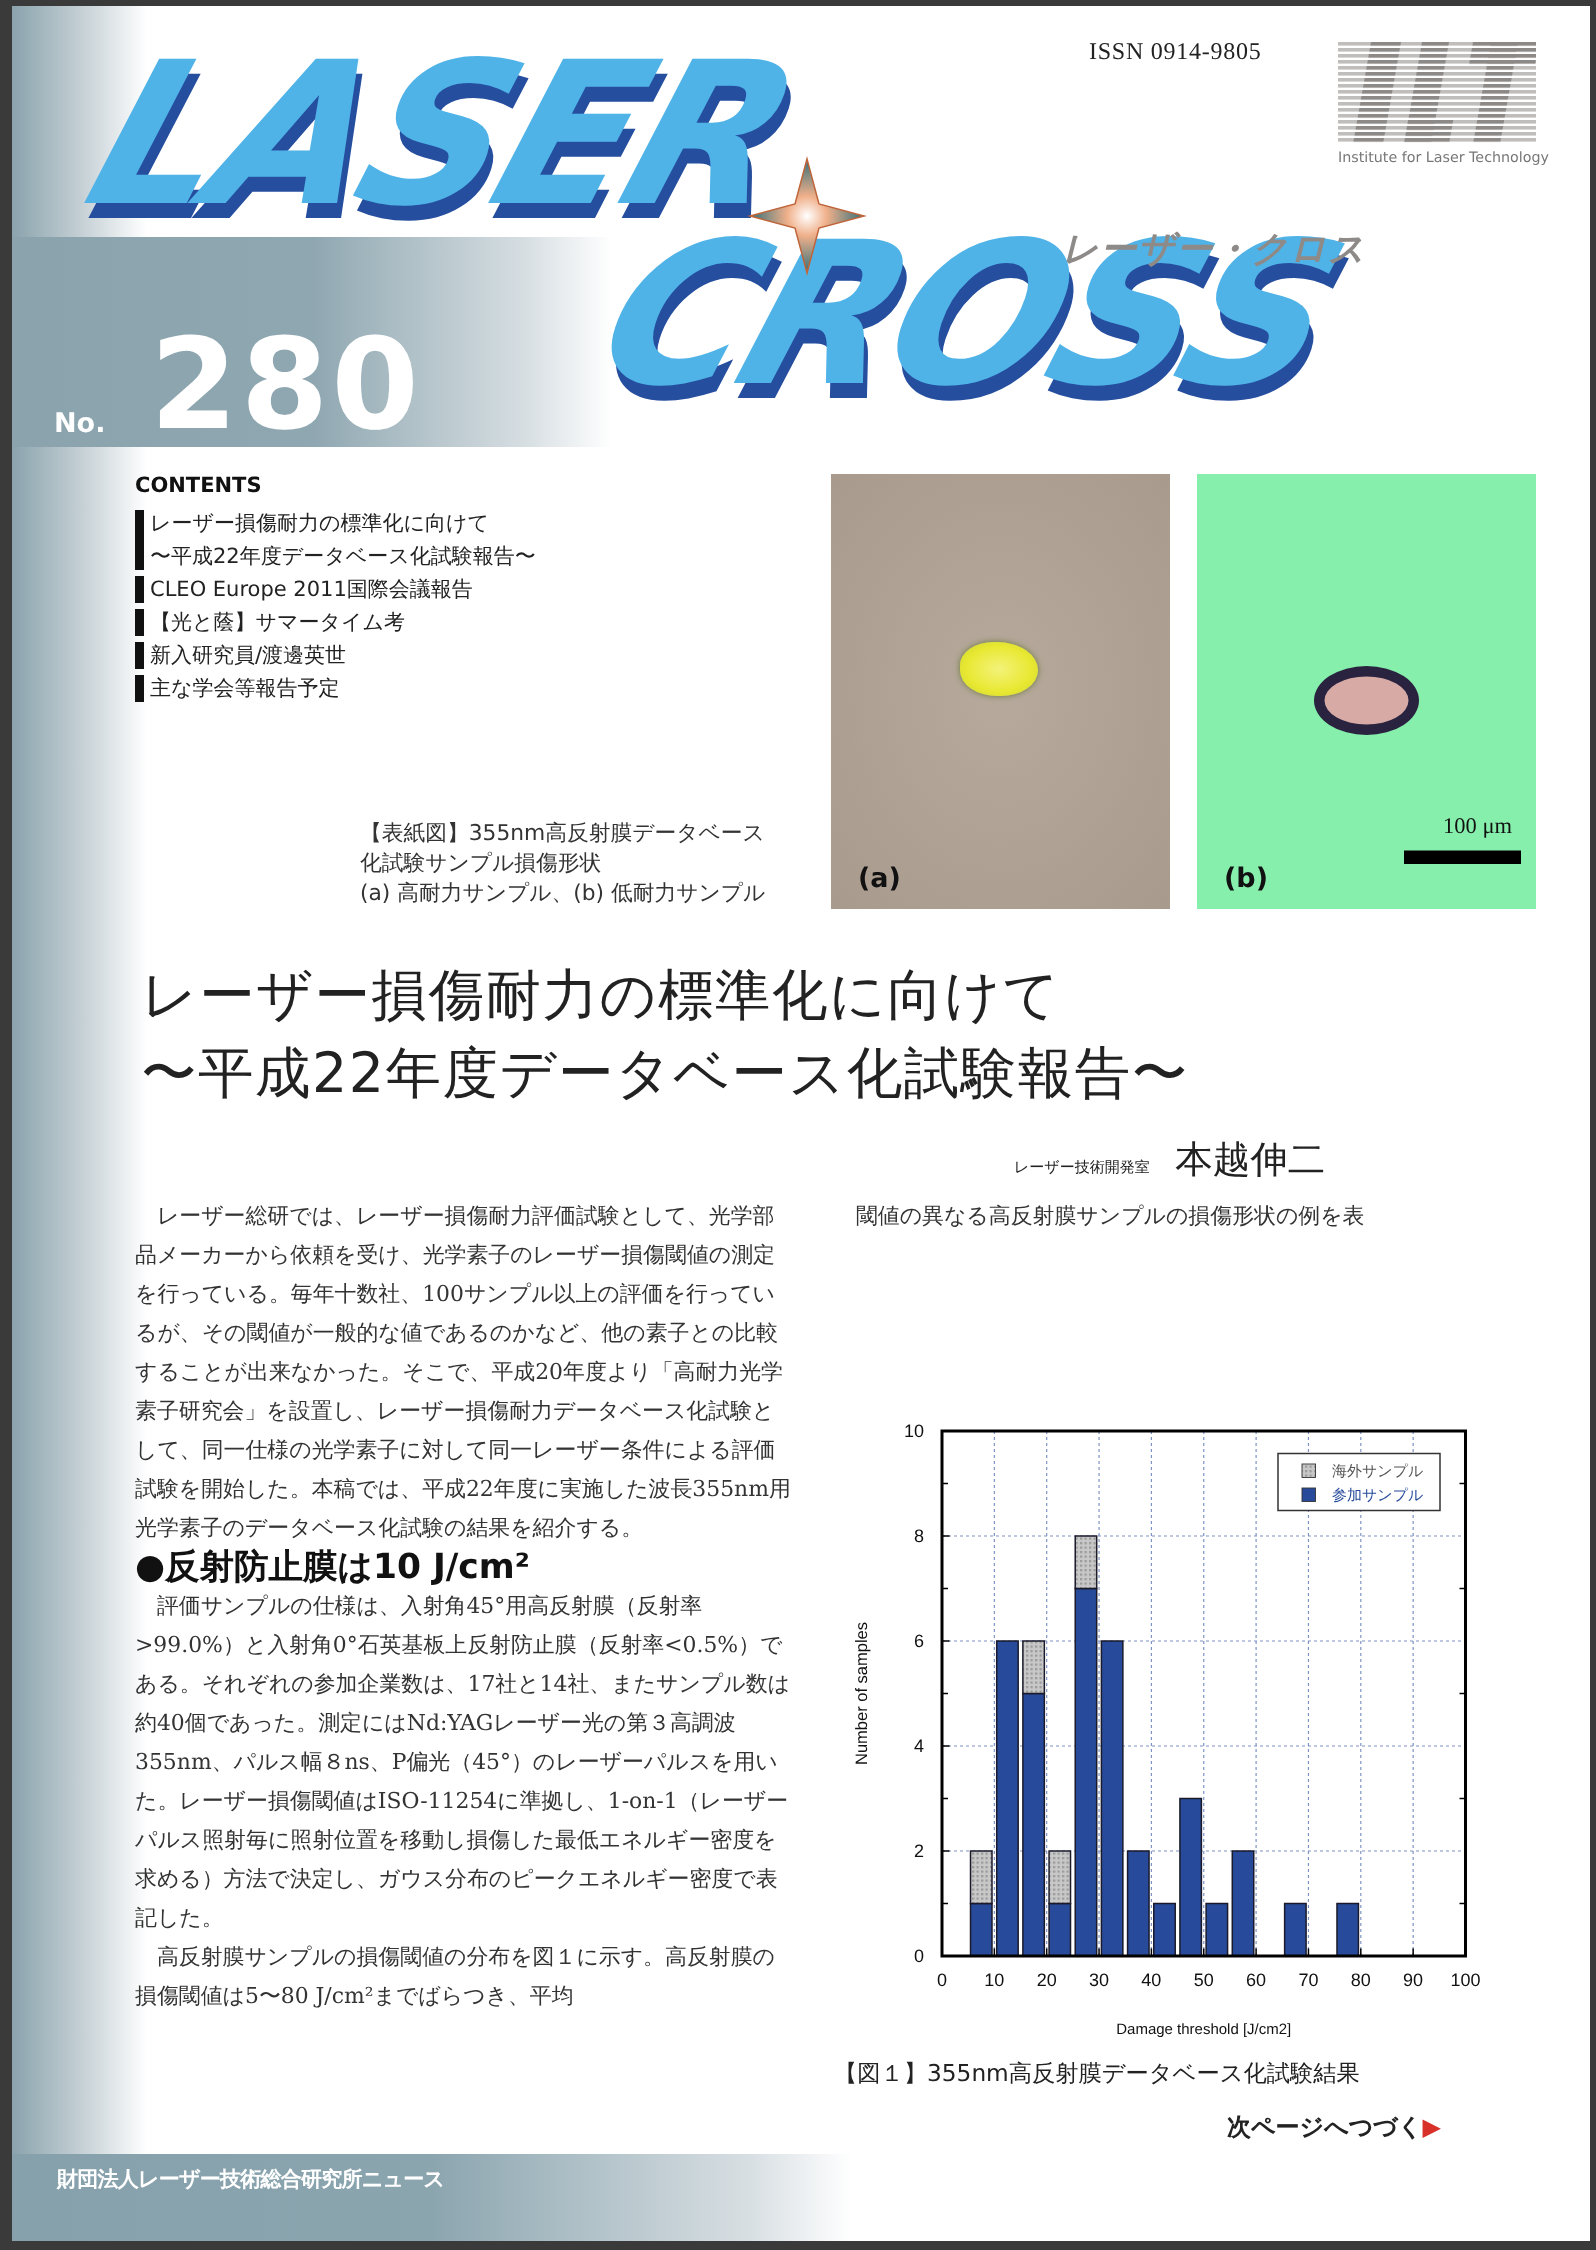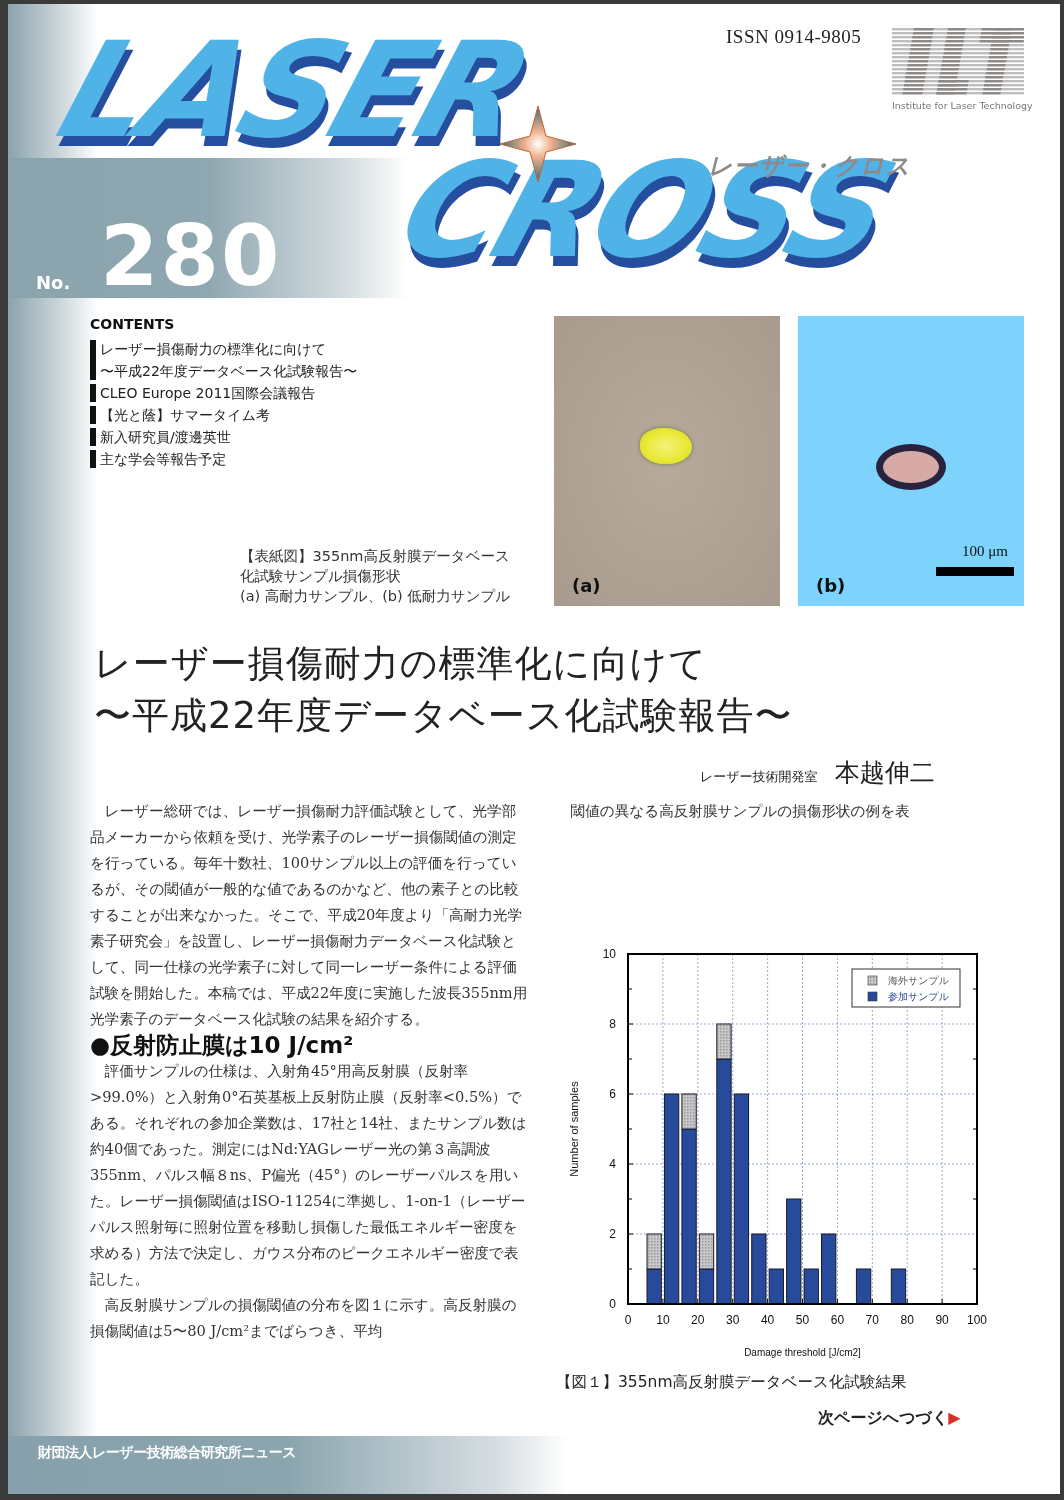--- a/index.html
+++ b/index.html
@@ -18,54 +18,54 @@
   
   .logo-word { position: absolute; font-family: "DejaVu Sans", sans-serif; font-weight: bold;
     font-style: italic; color: #4fb3e8; letter-spacing: -4px; line-height: 1;
     text-shadow: 6px 10px 0 #254e9e; transform: skewX(-18deg); }
   .logo-laser { left: 60px; top: 20px; font-size: 132px; }
   .logo-cross { left: 400px; top: 140px; font-size: 132px; }
   .logo-star { position: absolute; left: 490px; top: 100px; width: 80px; height: 80px; }
   .logo-kana { position: absolute; left: 700px; top: 126px; color: #8e8a88; font-style: italic;
     font-size: 24px; font-weight: bold; letter-spacing: 1px; margin-top: 20px; }
   .issn { position: absolute; left: 718px; top: 22px; font-family: "Liberation Serif", serif;
-    font-size: 19px; color: #222; letter-spacing: 0.5px; }
+    font-size: 16px; color: #222; letter-spacing: 0.5px; }
   .ilt-logo { position: absolute; left: 884px; top: 24px; width: 132px; height: 68px; }
   .ilt-caption { position: absolute; left: 884px; top: 96px; font-size: 9.5px; color: #777; }
 
   .issue-date { position: absolute; left: 28px; top: 170px; color: #fff; font-weight: bold;
     font-size: 32px; letter-spacing: 1px; }
   .issue-no-label { position: absolute; left: 28px; top: 268px; color: #fff; font-weight: bold; font-size: 18px; }
   .issue-no { position: absolute; left: 92px; top: 210px; color: #fff; font-weight: bold; font-size: 84px; letter-spacing: 2px; line-height: 1; }
 
   
   .contents-title { position: absolute; left: 82px; top: 312px; font-weight: bold; font-size: 14px; color: #111; }
   .contents-list { position: absolute; left: 82px; top: 334px; }
   .contents-item { display: flex; align-items: stretch; font-size: 14px; color: #222; line-height: 22px; }
   .contents-bar { width: 6px; background: #111; margin-right: 4px; margin-top: 2px; margin-bottom: 2px; }
   .contents-lines { display: flex; flex-direction: column; }
 
   .cover-caption { position: absolute; left: 232px; top: 542px; font-size: 14.5px; color: #333; line-height: 20px; }
 
   
   .photo { position: absolute; top: 312px; height: 290px; overflow: hidden; }
   .photo-a { left: 546px; width: 226px; background: radial-gradient(ellipse at 50% 50%, #b7a99c 0%, #aea193 60%, #a89b8d 100%); }
-  .photo-b { left: 790px; width: 226px; background: radial-gradient(ellipse at 50% 50%, #a9b7b0 0%, #a2b1ab 60%, #9cab a5 100%); background-color: #7dd3fc; }
+  .photo-b { left: 790px; width: 226px; background: radial-gradient(ellipse at 50% 50%, #a9b7b0 0%, #a2b1ab 60%, #9cab a5 100%); background-color: #86efac; }
   .spot-a { position: absolute; left: 86px; top: 112px; width: 52px; height: 36px; border-radius: 45% 55% 50% 50%;
     background: radial-gradient(ellipse, #f4f27a 0%, #e8e832 60%, #c9d430 100%); box-shadow: 0 0 4px #6a7a3a; }
   .spot-b { position: absolute; left: 78px; top: 128px; width: 70px; height: 46px; border-radius: 50%;
     border: 7px solid #2a2340; background: #d7aaa6; }
   .photo-label { position: absolute; left: 18px; bottom: 10px; font-weight: bold; font-size: 18px; color: #111; }
   .scale-text { position: absolute; right: 16px; bottom: 46px; font-family: "Liberation Serif", serif; font-size: 15px; color: #111; }
   .scale-bar { position: absolute; right: 10px; bottom: 30px; width: 78px; height: 9px; background: #000; }
 
   
   .headline { position: absolute; left: 86px; top: 634px; font-size: 37px; color: #222; line-height: 52px; letter-spacing: 1px; }
   .byline { position: absolute; left: 668px; top: 752px; color: #222; }
-  .byline-dept { font-size: 13px; margin-right: 12px; margin-left: 24px; }
+  .byline-dept { font-size: 10px; margin-right: 12px; }
   .byline-name { font-size: 25px; }
 
   
   .col { position: absolute; font-family: "DejaVu Serif", serif; font-size: 14.6px; color: #333; line-height: 26px; }
   .col-left { left: 82px; top: 794px; width: 440px; }
   .col-right { left: 548px; top: 794px; width: 440px; }
   .col p { text-indent: 1em; }
   .col p.noindent { text-indent: 0; }
   .subhead { font-family: "DejaVu Sans", sans-serif; font-weight: bold; font-size: 23px; color: #111; line-height: 26px; text-indent: 0 !important; }
 

